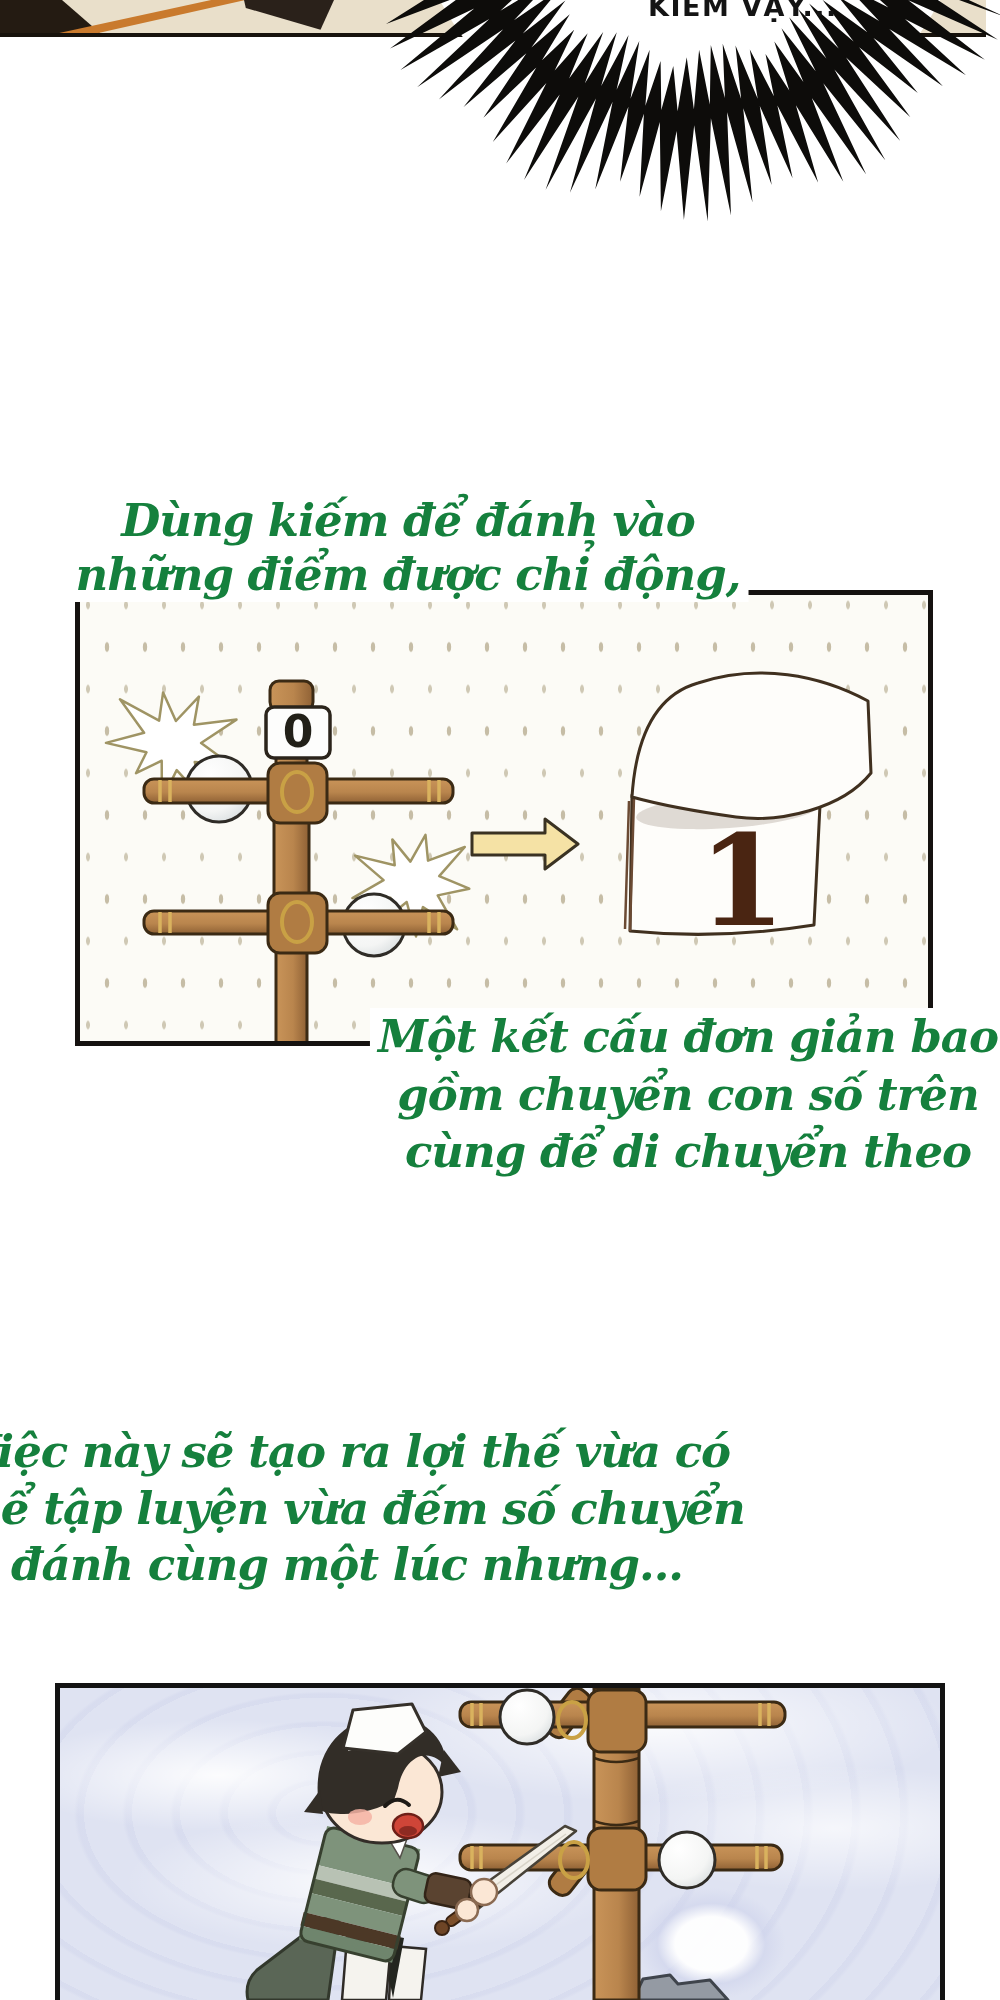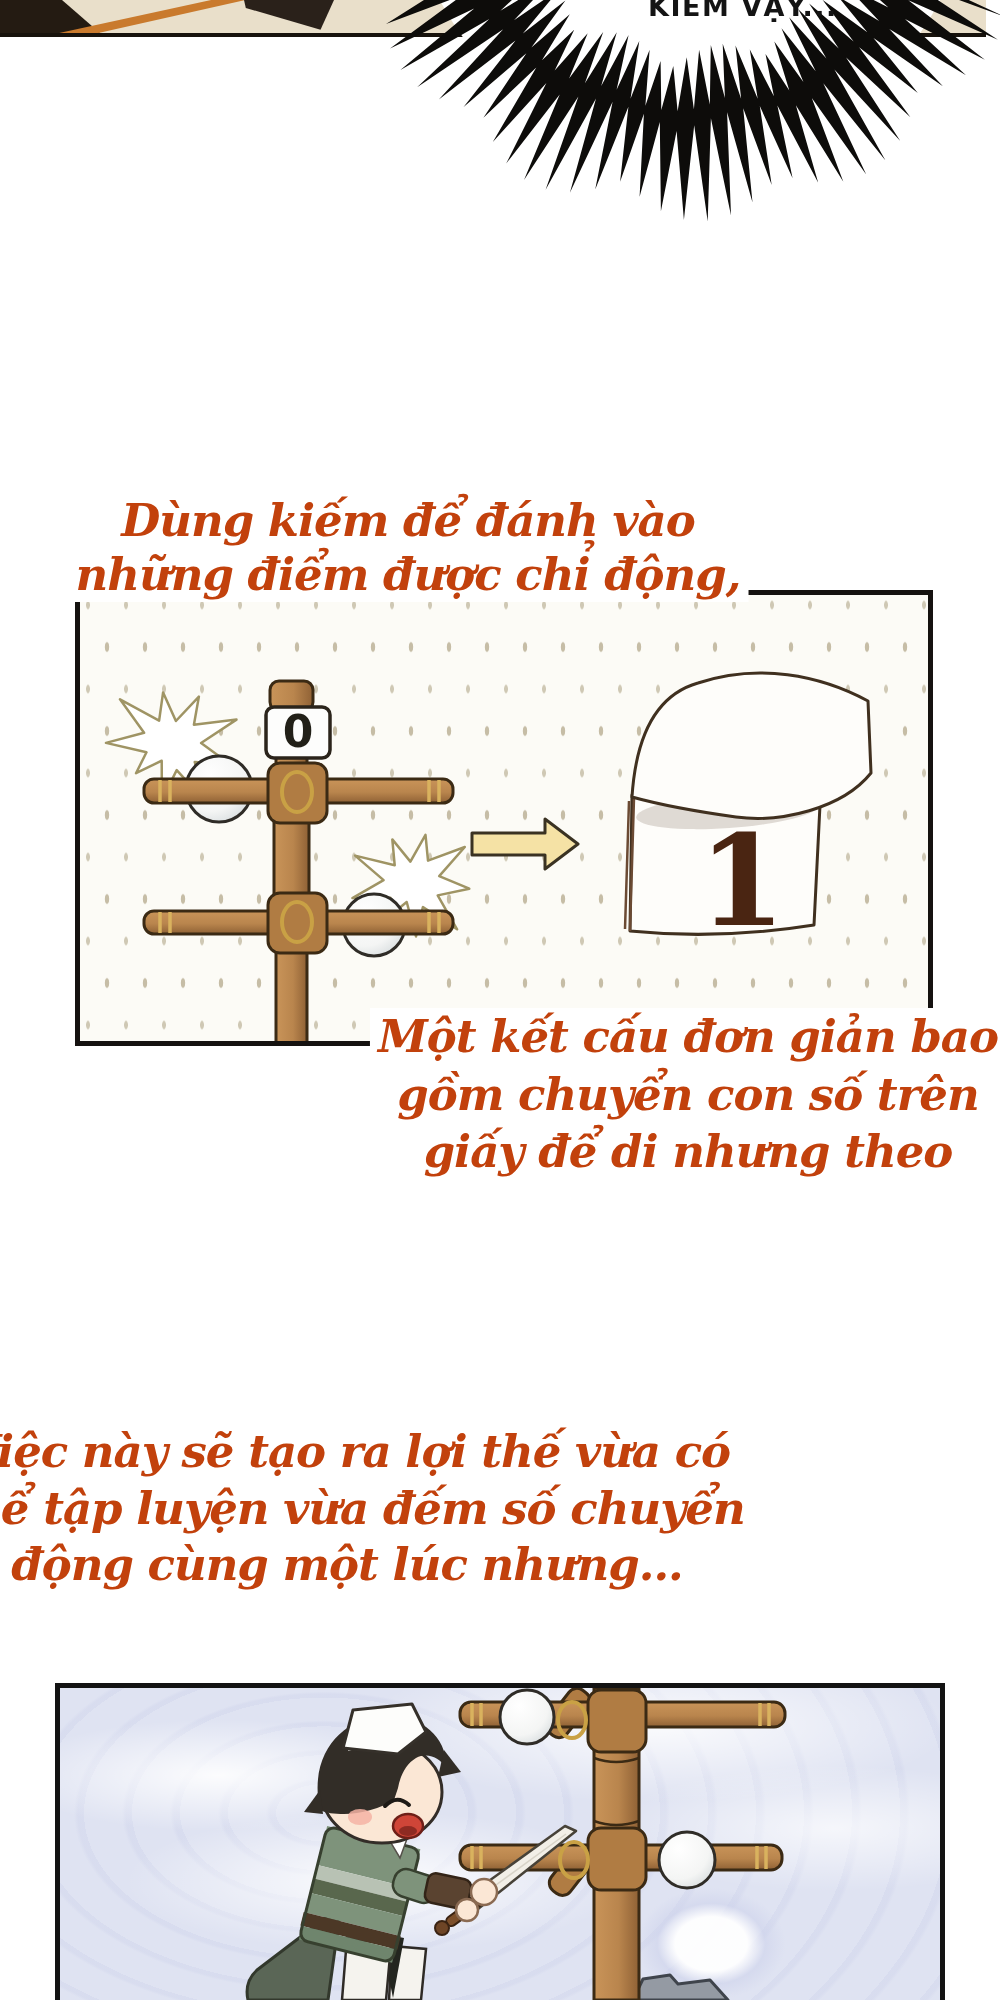--- a/index.html
+++ b/index.html
@@ -19,21 +19,21 @@
 
   
   .burst-svg{position:absolute;left:0;top:0;width:1000px;height:230px;z-index:3;}
   .speech-text{position:absolute;left:648px;top:-9px;z-index:4;
                font-family:"DejaVu Sans",sans-serif;font-weight:bold;font-size:27px;
                letter-spacing:1.5px;color:#141414;white-space:nowrap;}
 
   
   .caption{position:absolute;z-index:6;text-align:center;
            font-family:"DejaVu Serif",serif;font-style:italic;font-weight:700;
-           color:#c2410c;font-size:45px;letter-spacing:-1px;line-height:1.2;}
+           color:#15803d;font-size:45px;letter-spacing:-1px;line-height:1.2;}
   .caption .cline{display:table;margin:0 auto;background:#ffffff;padding:0 8px;white-space:nowrap;}
   #caption1{left:408px;top:494px;transform:translateX(-50%);}
   #caption2{left:688px;top:1008px;transform:translateX(-50%);line-height:1.28;}
   #caption3{left:347px;top:1424px;transform:translateX(-50%);line-height:1.26;}
 
   
   #panel1{position:absolute;left:75px;top:590px;width:858px;height:456px;
           border:5px solid #151210;box-sizing:border-box;z-index:2;overflow:hidden;
           background-color:#fcfbf6;
           background-image:radial-gradient(#c6bda6 1.8px,transparent 2.6px),
@@ -149,27 +149,27 @@
         <ellipse cx="648" cy="216" rx="92" ry="17" fill="#d4cec7" opacity="0.75" transform="rotate(-4 648 216)"></ellipse>
         <path class="paper" d="M552,202 C556,140 576,100 618,88 C678,68 740,80 788,106 L791,178 C762,214 700,228 656,222 C620,217 588,212 552,202 Z"></path>
         <text x="662" y="330" text-anchor="middle" font-family="'DejaVu Serif',serif" font-weight="bold" font-size="125" fill="#4a2512">1</text>
       </g>
     </svg>
   </div>
 
   <div class="caption" id="caption2">
     <span class="cline">Một kết cấu đơn giản bao</span>
     <span class="cline">gồm chuyển con số trên</span>
-    <span class="cline">giấy để di nhưng theo</span>
+    <span class="cline">cùng để di chuyển theo</span>
   </div>
 
   <div class="caption" id="caption3">
     <span class="cline">Việc này sẽ tạo ra lợi thế vừa có</span>
     <span class="cline">thể tập luyện vừa đếm số chuyển</span>
-    <span class="cline">động cùng một lúc nhưng...</span>
+    <span class="cline">đánh cùng một lúc nhưng...</span>
   </div>
 
   <div id="panel2">
     <svg width="880" height="312" viewBox="0 0 880 312">
 
       <polygon points="573,312 583,291 610,287 618,296 650,292 668,312" fill="#949aa3" stroke="#3f444c" stroke-width="3" stroke-linejoin="round"></polygon>
 
       <g>
         <rect class="woodv" x="534" y="0" width="45" height="312"></rect>
         <path d="M534,70 Q556,78 579,70 M534,133 Q556,141 579,133 M534,197 Q556,205 579,197" stroke="#3b2a14" stroke-width="2.5" fill="none"></path>

